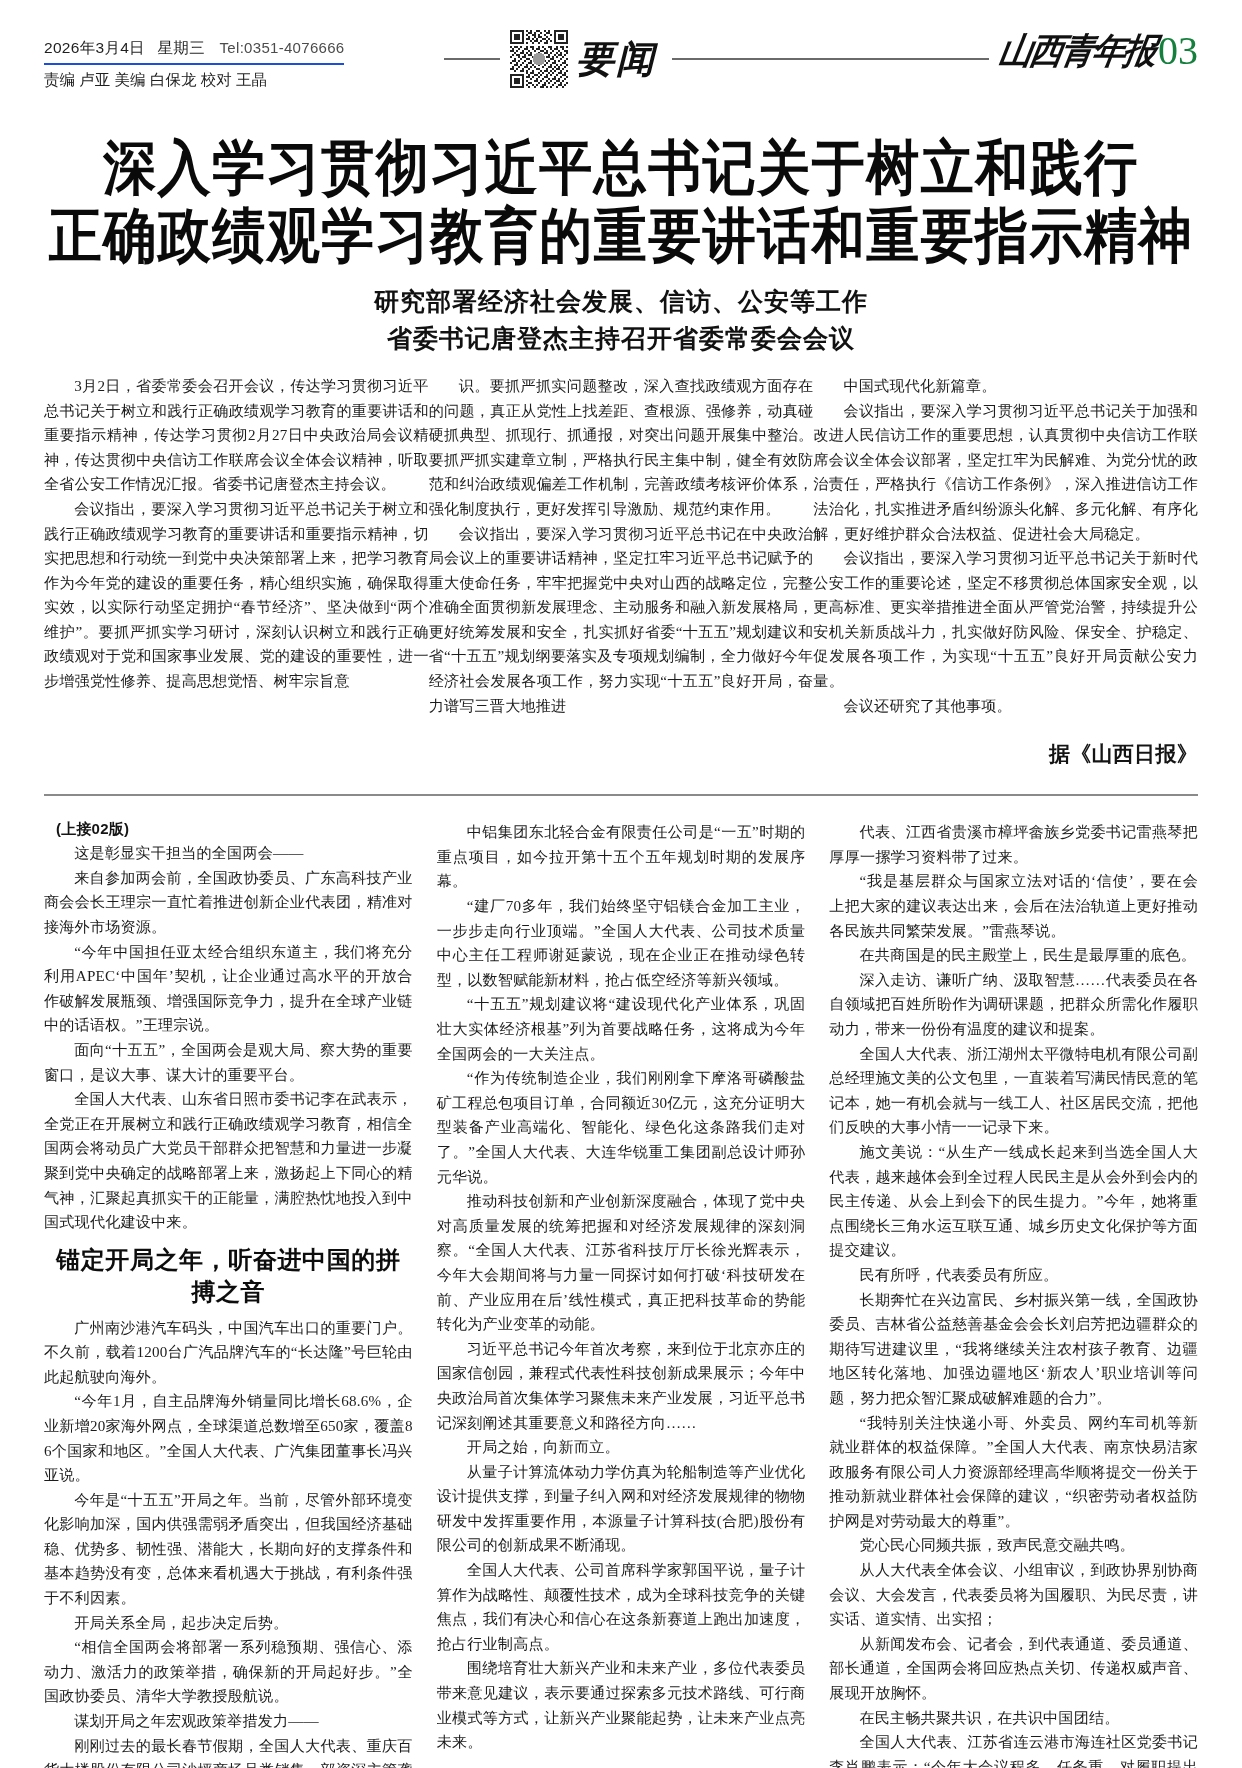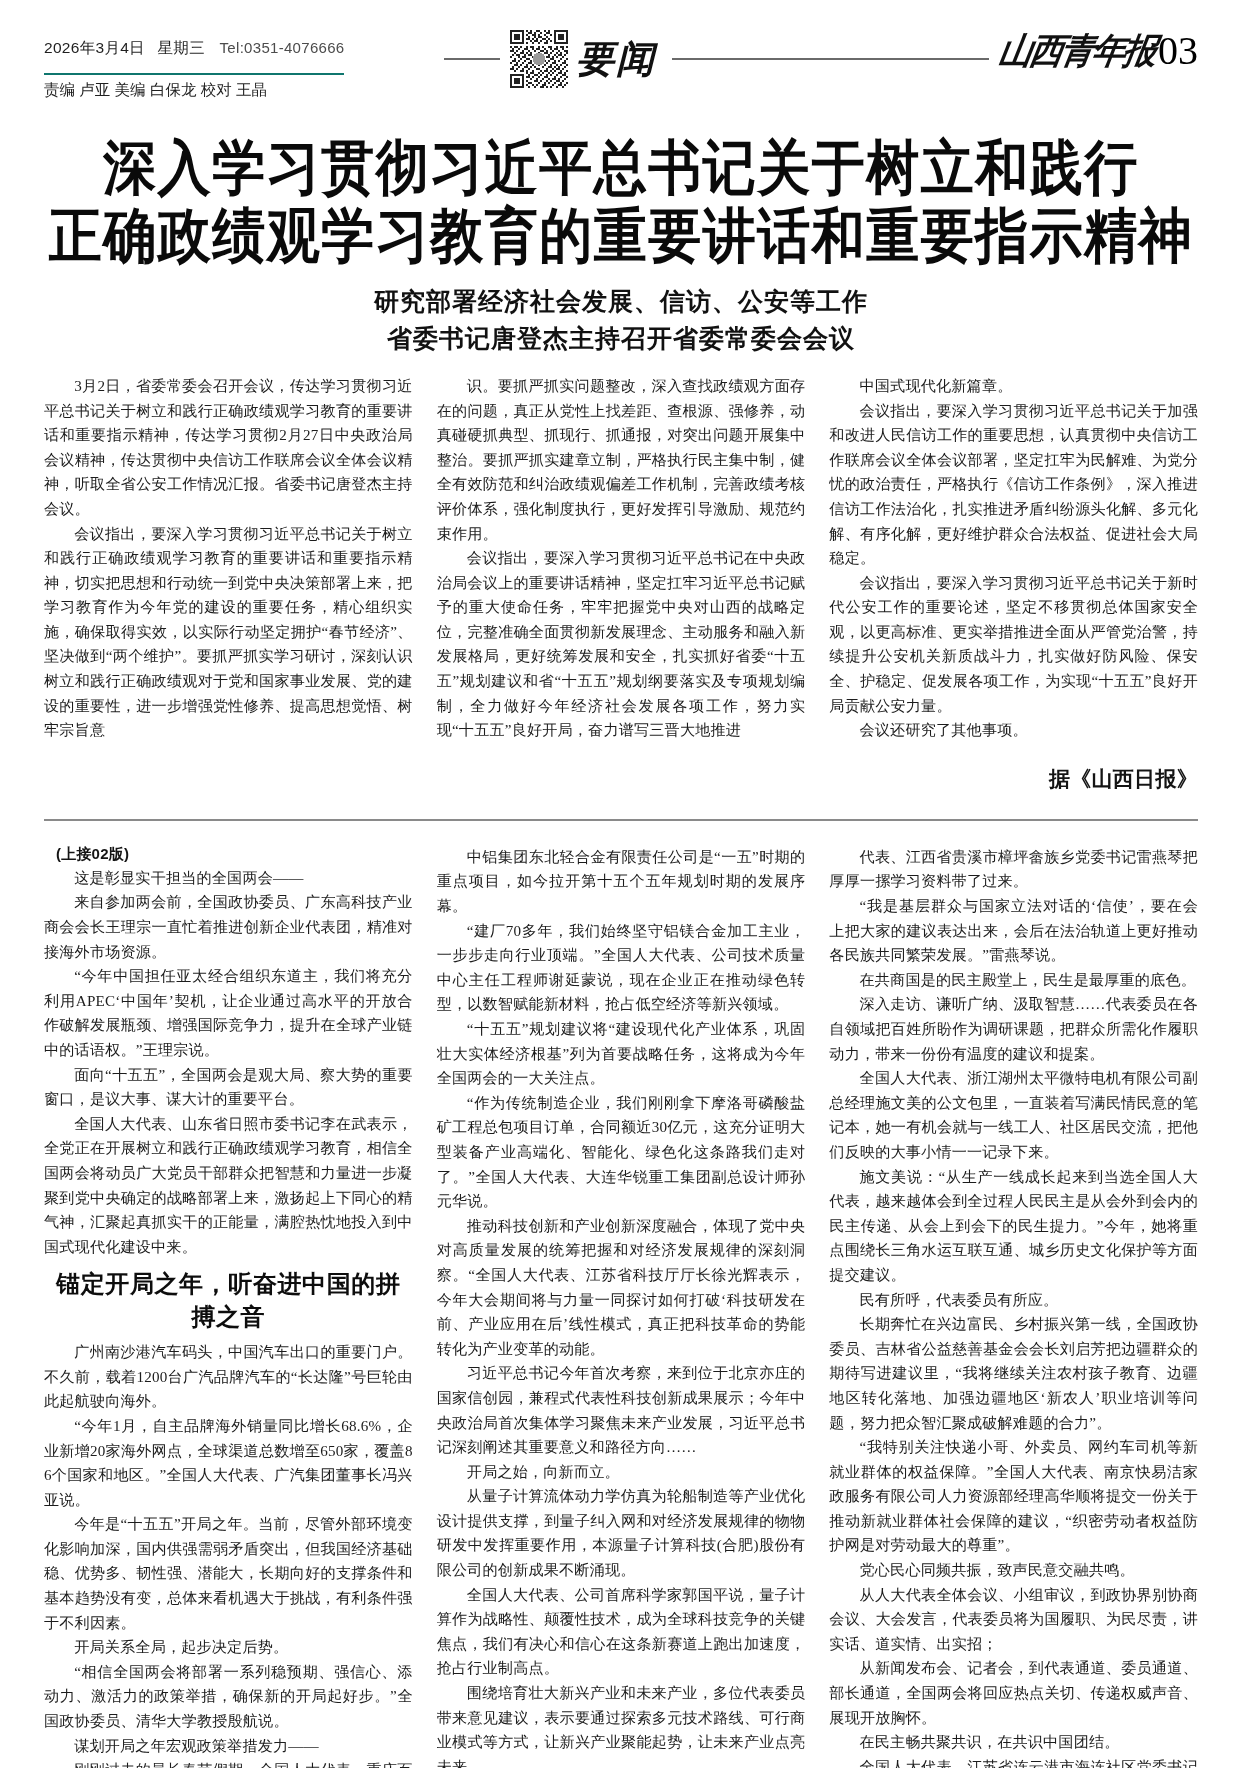--- a/index.html
+++ b/index.html
@@ -35,22 +35,22 @@
     width: 400px;
     flex: 0 0 400px;
     padding-top: 22px;
   }
   .mast-date-row {
     font-family: "Liberation Sans", "DejaVu Sans", sans-serif;
     font-size: 15.5px;
     letter-spacing: .3px;
     color: #1f1f1f;
     white-space: nowrap;
-    padding-bottom: 14px;
-    border-bottom: 2px solid #0f766e;
+    padding-bottom: 4px;
+    border-bottom: 2px solid #1d4ed8;
     display: inline-block;
     min-width: 296px;
   }
   .mast-date-row .tel {
     color: #4c4c4c;
     font-size: 15px;
   }
   .mast-credits {
     font-family: "Liberation Sans", "DejaVu Sans", sans-serif;
     font-size: 15.5px;
@@ -111,21 +111,21 @@
     font-style: italic;
     letter-spacing: -3px;
     color: #111;
     transform: skewX(-9deg) scaleY(1.05);
     white-space: nowrap;
   }
   .page-num {
     font-family: "Liberation Serif", "DejaVu Serif", serif;
     font-size: 40px;
     font-weight: 400;
-    color: #000000;
+    color: #15803d;
     margin-left: 4px;
     line-height: 1;
   }
 
   
   .headline-block {
     text-align: center;
     margin-top: 26px;
   }
   .headline {
@@ -149,21 +149,20 @@
     letter-spacing: 1px;
     color: #111;
     margin-top: 26px;
   }
   .subhead div { white-space: nowrap; }
 
   
   .article1 {
     margin-top: 16px;
     display: flex;
-    gap: 24px;
     position: relative;
   }
   .col {
     flex: 1 1 0;
     min-width: 0;
   }
   .body-text p {
     font-family: "Liberation Serif", "DejaVu Serif", serif;
     font-size: 15.1px;
     line-height: 1.63;

